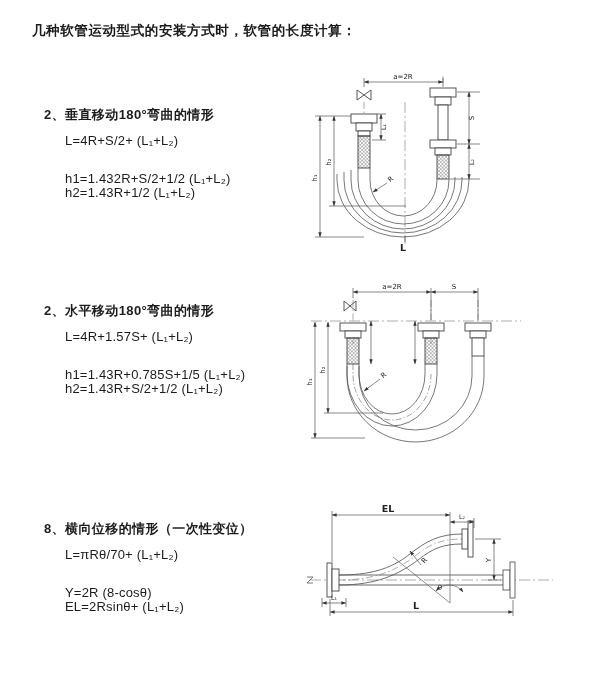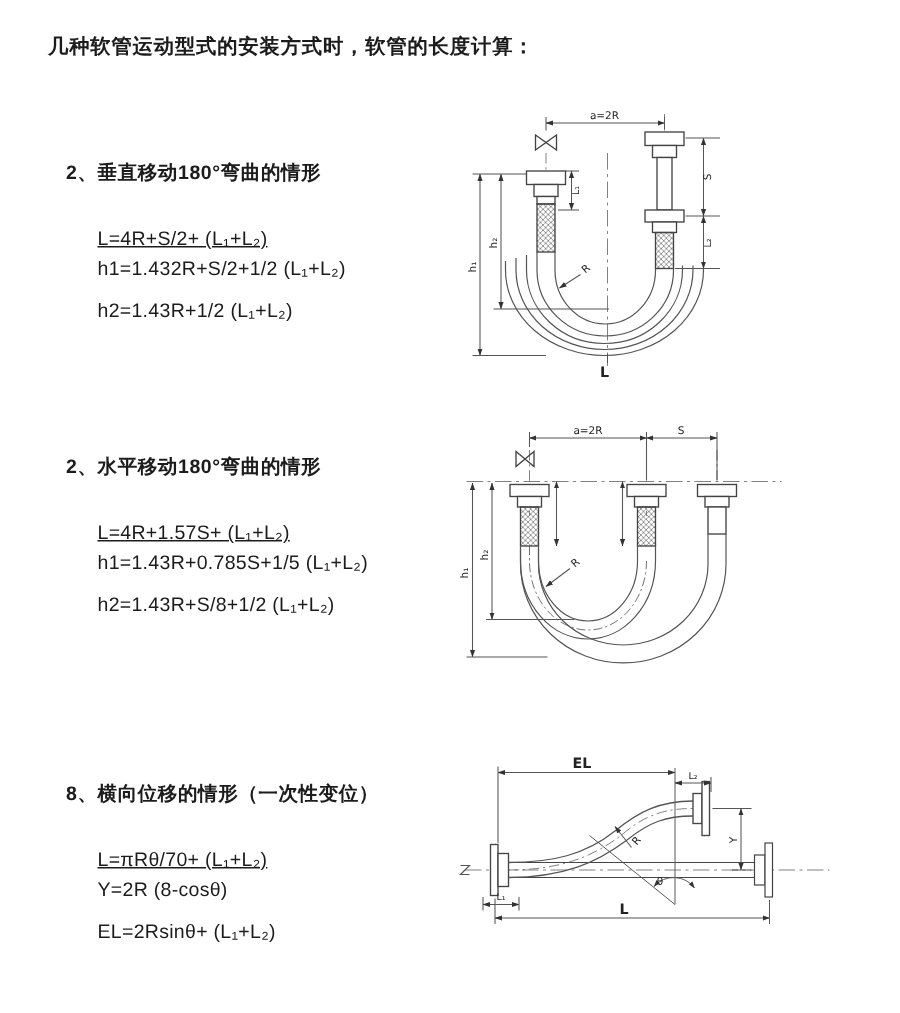--- a/index.html
+++ b/index.html
@@ -8,21 +8,21 @@
     font-family:"Liberation Sans","DejaVu Sans",sans-serif; color:#1c1c1c;
     -webkit-font-smoothing:antialiased;
   }
   .page-title {
     position:absolute; left:32px; top:22px;
     font-size:13.5px; font-weight:700; letter-spacing:0.6px;font-family:Liberation Serif, serif;
   }
   .sec { position:absolute; left:44px; width:280px; }
   .sec-head { position:absolute; left:0; top:0; font-size:13px; font-weight:700; letter-spacing:0.4px; white-space:nowrap; }
   .formula { position:absolute; left:21px; font-size:13px; font-weight:400; white-space:nowrap; letter-spacing:0.2px; }
-  .f1 { top:45px;text-decoration:underline; } .f2 { top:65px; } .f3 { top:93px; }
+  .f1 { top:27px; } .f2 { top:65px; } .f3 { top:79px; }
   .diagram { position:absolute; }
   .diagram svg { display:block; }
   svg text { font-family:"DejaVu Sans","Liberation Sans",sans-serif; fill:#222; stroke:none; }
   .dim-t { font-size:7px; }
   .dim-s { font-size:6.3px; }
   .dim-b { font-size:9.5px; }
 </style>
 </head>
 <body>
 
@@ -113,21 +113,21 @@
   <text class="dim-t" x="25" y="96" text-anchor="middle" transform="rotate(-90 25 96)">h₂</text>
   <text class="dim-t" x="86" y="115" text-anchor="middle" transform="rotate(-40 86 115)">R</text>
   <text class="dim-b" x="97" y="185" text-anchor="middle" font-weight="bold">L</text>
 </svg>
 </div>
 
 <div class="sec" style="top:302px;">
   <div class="sec-head">2、水平移动180°弯曲的情形</div>
   <div class="formula f1">L=4R+1.57S+ (L₁+L₂)</div>
   <div class="formula f2">h1=1.43R+0.785S+1/5 (L₁+L₂)</div>
-  <div class="formula f3">h2=1.43R+S/8+1/2 (L₁+L₂)</div>
+  <div class="formula f3">h2=1.43R+S/2+1/2 (L₁+L₂)</div>
 </div>
 
 <div class="diagram" style="left:303px; top:278px; width:275px; height:175px;">
 <svg viewBox="0 0 275 175" width="275" height="175">
   <defs>
     <pattern id="braid2" width="3.5" height="3.5" patternUnits="userSpaceOnUse">
       <path d="M0 3.5L3.5 0M0 0L3.5 3.5" stroke="#7a7a7a" stroke-width="0.5" fill="none"></path>
     </pattern>
     <marker id="arr2" viewBox="0 0 10 10" refX="9.5" refY="5" markerWidth="7" markerHeight="7" orient="auto-start-reverse">
       <path d="M0 1.5L10 5L0 8.5z" fill="#333"></path>

